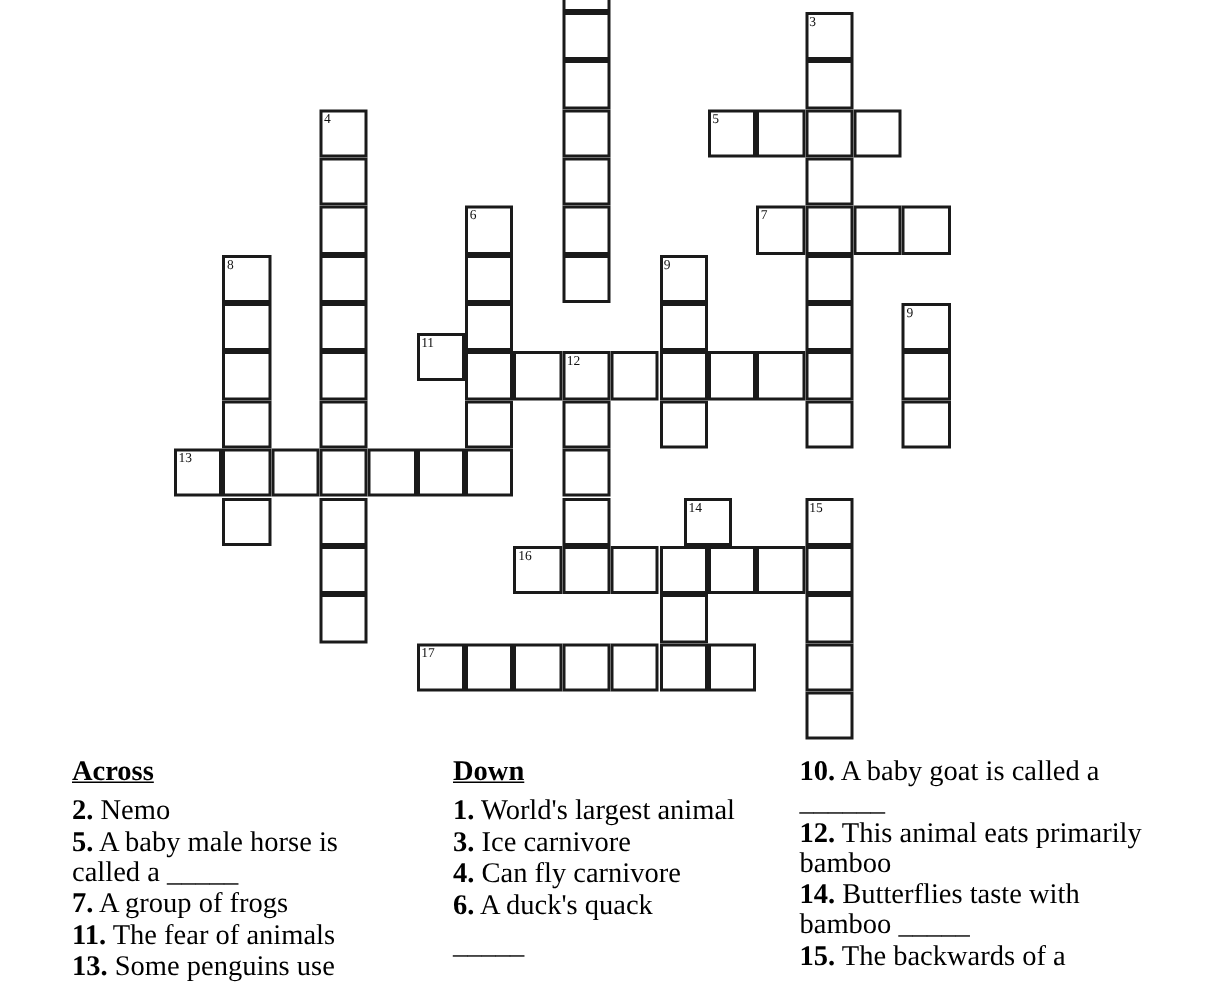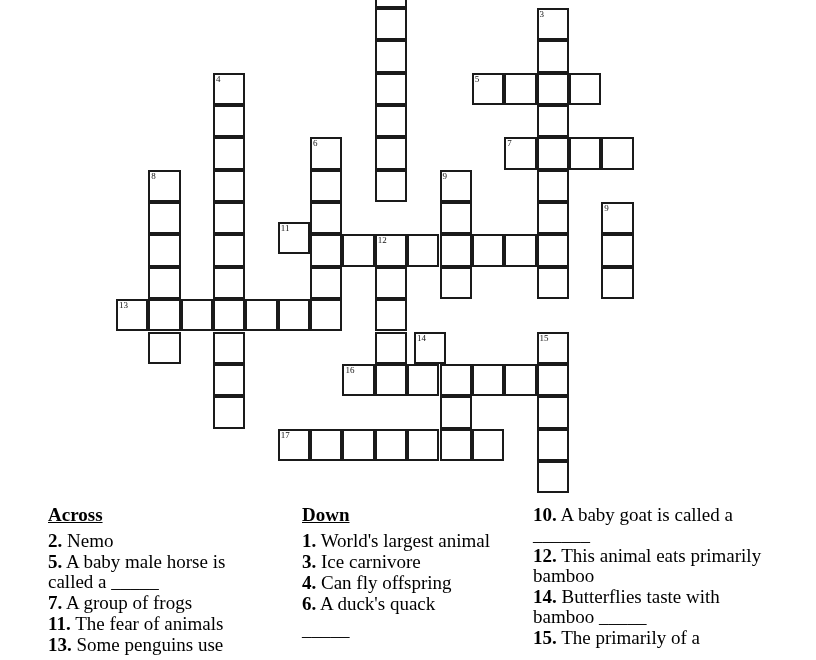--- a/index.html
+++ b/index.html
@@ -103,21 +103,21 @@
     <div class="cell" style="left: 375.8px; top: 267.8px;"></div>
     <div class="cell" style="left: 375.8px; top: 300.15px;"></div>
     <div class="cell" style="left: 375.8px; top: 332.5px;"></div>
     <div class="cell" style="left: 375.8px; top: 364.85px;"></div>
     <div class="cell" style="left: 117px; top: 300.15px;">
       <span class="num">13</span>
     </div>
     <div class="cell" style="left: 181.7px; top: 300.15px;"></div>
     <div class="cell" style="left: 246.4px; top: 300.15px;"></div>
     <div class="cell" style="left: 278.75px; top: 300.15px;"></div>
-    <div class="cell" style="left: 415px; top: 332.5px; text-align: right;">
+    <div class="cell" style="left: 457px; top: 332.5px; text-align: right;">
       <span class="num">14</span>
     </div>
     <div class="cell" style="left: 440.5px; top: 364.85px;"></div>
     <div class="cell" style="left: 440.5px; top: 397.2px;"></div>
     <div class="cell" style="left: 440.5px; top: 429.55px;"></div>
     <div class="cell" style="left: 537.55px; top: 332.5px;">
       <span class="num">15</span>
     </div>
     <div class="cell" style="left: 537.55px; top: 364.85px;"></div>
     <div class="cell" style="left: 537.55px; top: 397.2px;"></div>
@@ -145,23 +145,23 @@
   <div class="clue"><b>5.</b> <span>A baby male horse is called a _____</span></div>
   <div class="clue"><b>7.</b> <span>A group of frogs</span></div>
   <div class="clue"><b>11.</b> <span>The fear of animals</span></div>
   <div class="clue"><b>13.</b> <span>Some penguins use</span></div>
 </div>
 
 <div id="col-down" class="clues-col">
   <h3>Down</h3>
   <div class="clue"><b>1.</b> <span>World's largest animal</span></div>
   <div class="clue"><b>3.</b> <span>Ice carnivore</span></div>
-  <div class="clue"><b>4.</b> <span>Can fly offspring</span></div>
+  <div class="clue"><b>4.</b> <span>Can fly carnivore</span></div>
   <div class="clue"><b>6.</b> <span>A duck's quack</span></div>
   <div class="clue" style="margin-top:6px;">_____</div>
 </div>
 
 <div id="col-down2" class="clues-col">
   <div class="clue"><b>10.</b> <span>A baby goat is called a ______</span></div>
   <div class="clue"><b>12.</b> <span>This animal eats primarily bamboo</span></div>
   <div class="clue"><b>14.</b> <span>Butterflies taste with bamboo _____</span></div>
-  <div class="clue"><b>15.</b> <span>The primarily of a</span></div>
+  <div class="clue"><b>15.</b> <span>The backwards of a</span></div>
 </div>
 
 </body></html>

